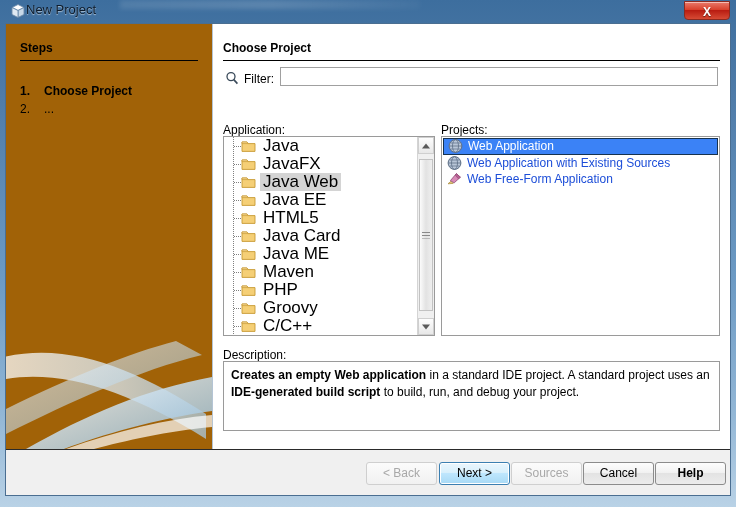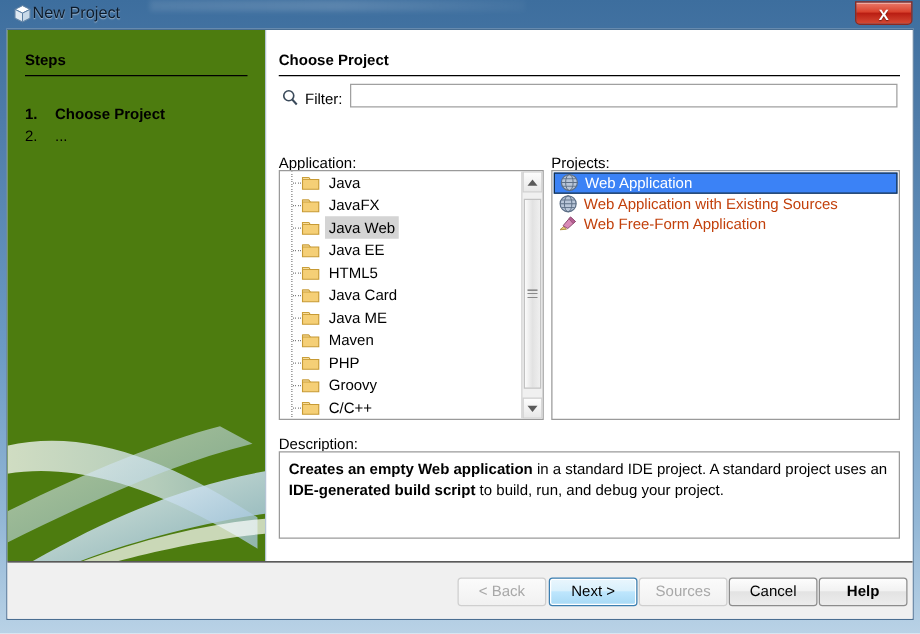--- a/index.html
+++ b/index.html
@@ -91,21 +91,21 @@
     box-sizing: border-box;
   }
 
   
   .steps-panel {
     position: absolute;
     left: 0px;
     top: 0px;
     width: 206px;
     height: 425px;
-    background: #4d7c0f;
+    background: #a16207;
     overflow: hidden;
   }
   .steps-title {
     position: absolute;
     left: 14px;
     top: 17px;
     font-size: 12px;
     font-weight: bold;
     color: #000000;
   }
@@ -239,21 +239,21 @@
     top: 0px;
     bottom: 0px;
     width: 1px;
     background: repeating-linear-gradient(to bottom, #808080 0 1px, transparent 1px 2px);
   }
   .tree-item {
     position: relative;
     height: 18px;
     line-height: 18px;
     padding-left: 28px;
-    font-size: 12px;
+    font-size: 17px;
     color: #000000;
     white-space: nowrap;
     cursor: default;
   }
   .tree-item .elbow {
     position: absolute;
     left: 10px;
     top: 9px;
     width: 7px;
     height: 1px;
@@ -277,21 +277,21 @@
     color: #000000;
   }
 
   
   .proj-item {
     position: relative;
     height: 16px;
     line-height: 16px;
     padding-left: 24px;
     font-size: 12px;
-    color: #c2410c;
+    color: #1d4ed8;
     white-space: nowrap;
     cursor: default;
     margin: 0 1px;
   }
   .proj-item:first-child { margin-top: 1px; }
   .proj-item .proj-icon {
     position: absolute;
     left: 3px;
     top: 0px;
     width: 17px;

